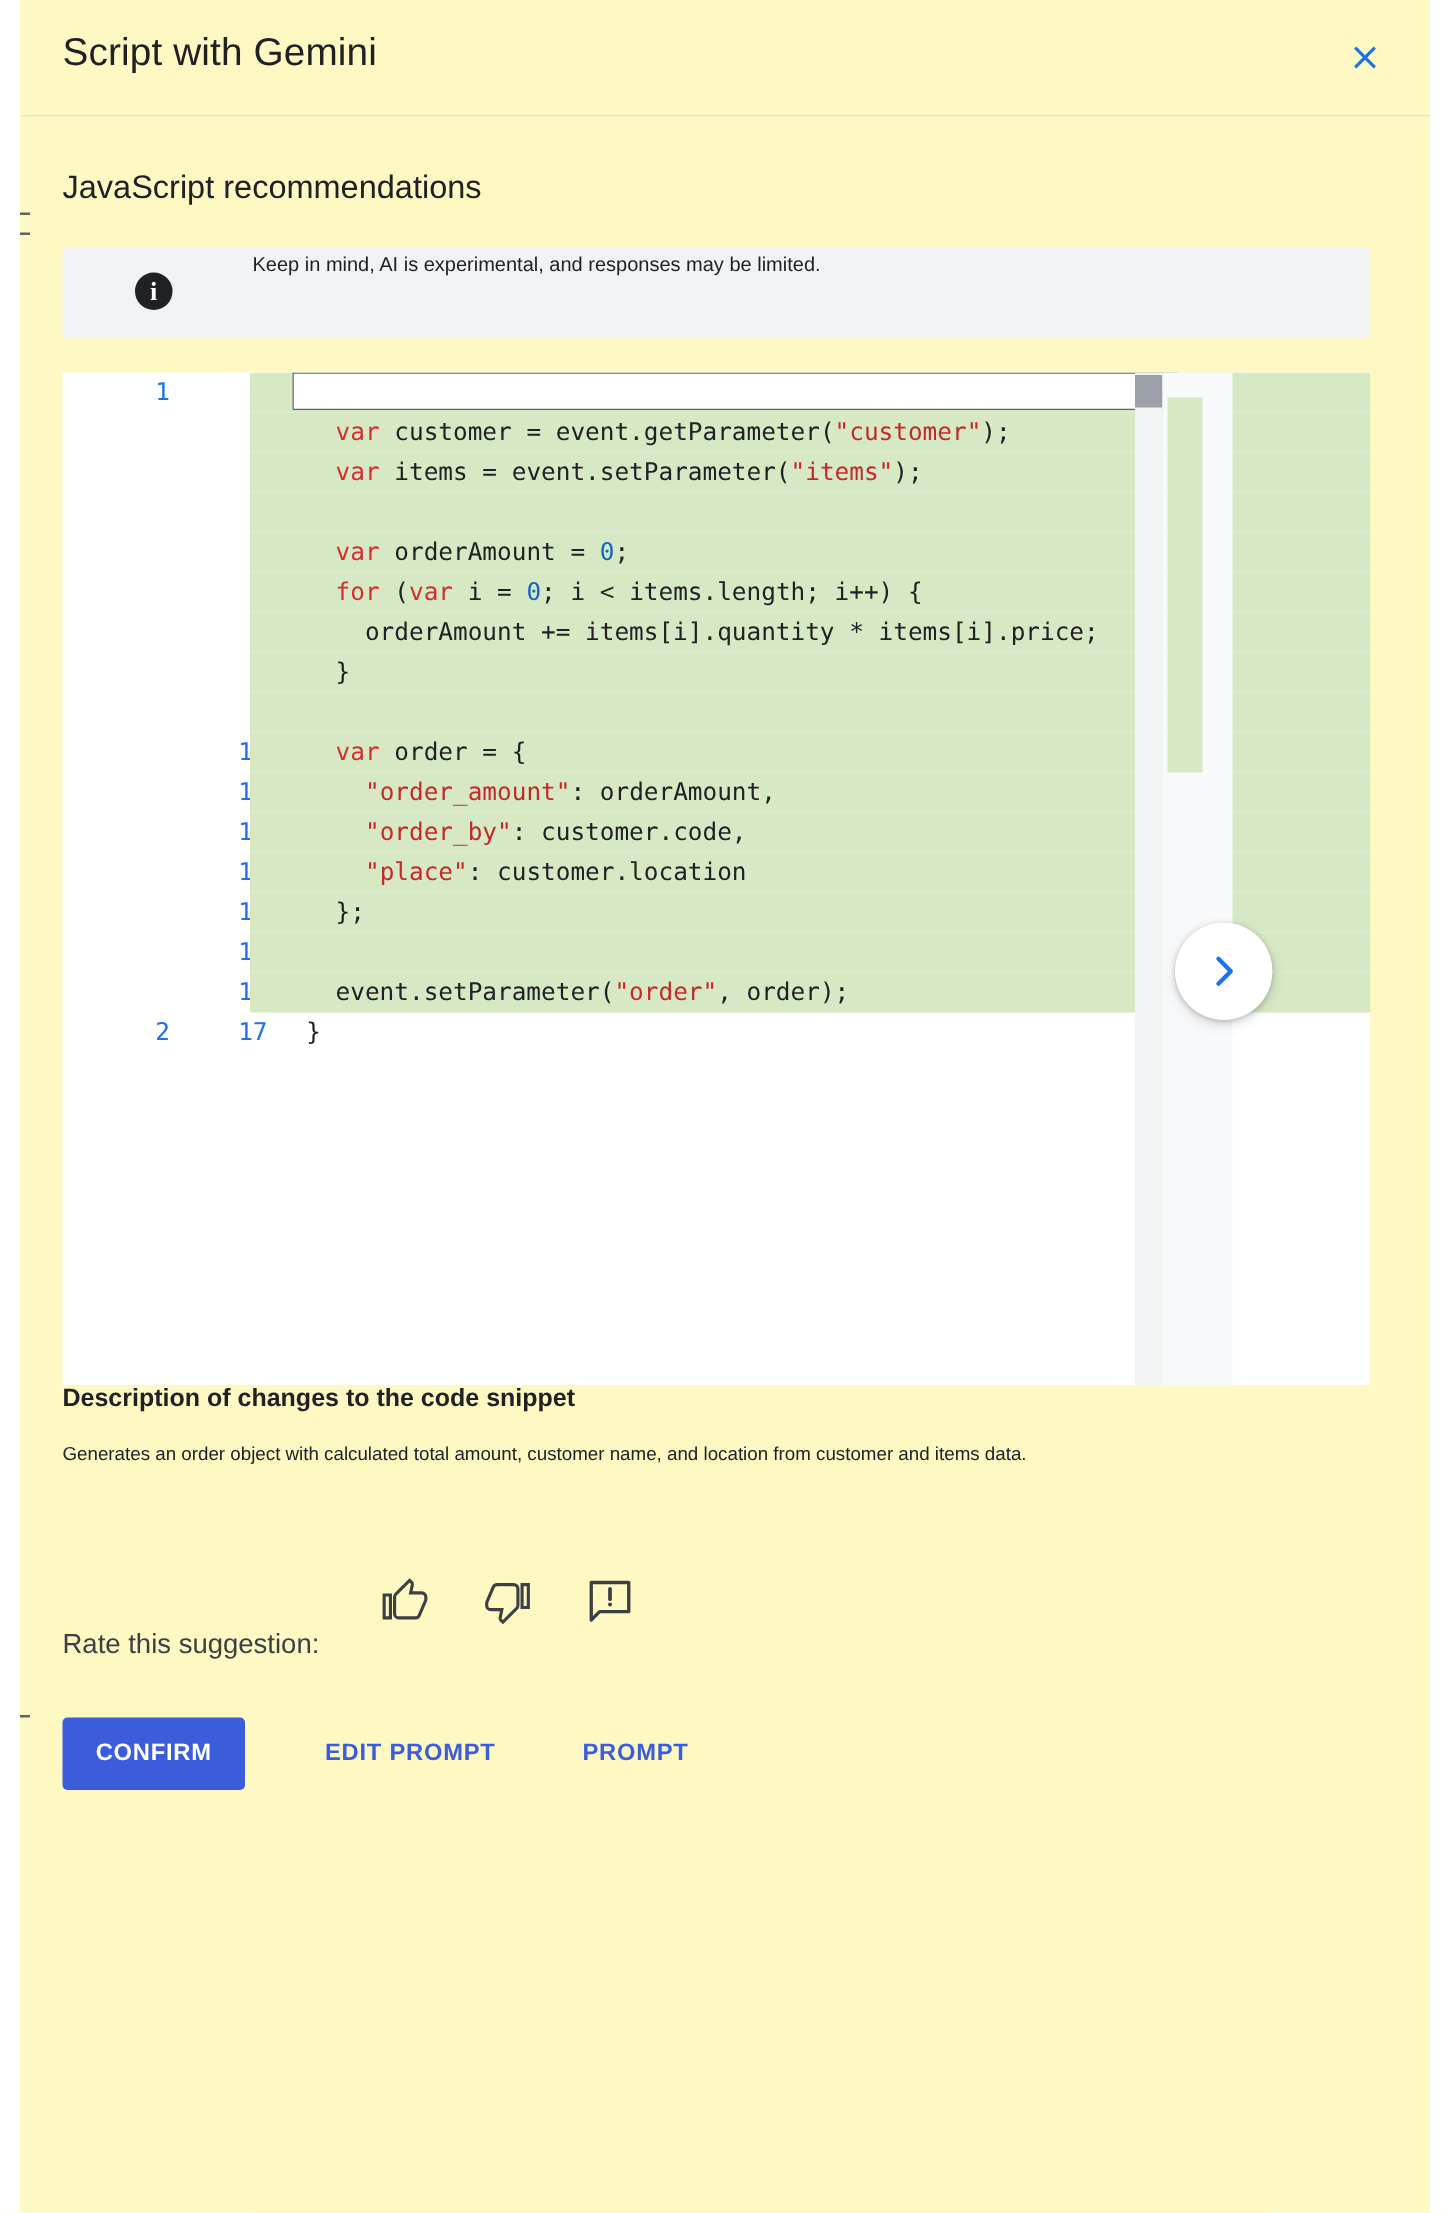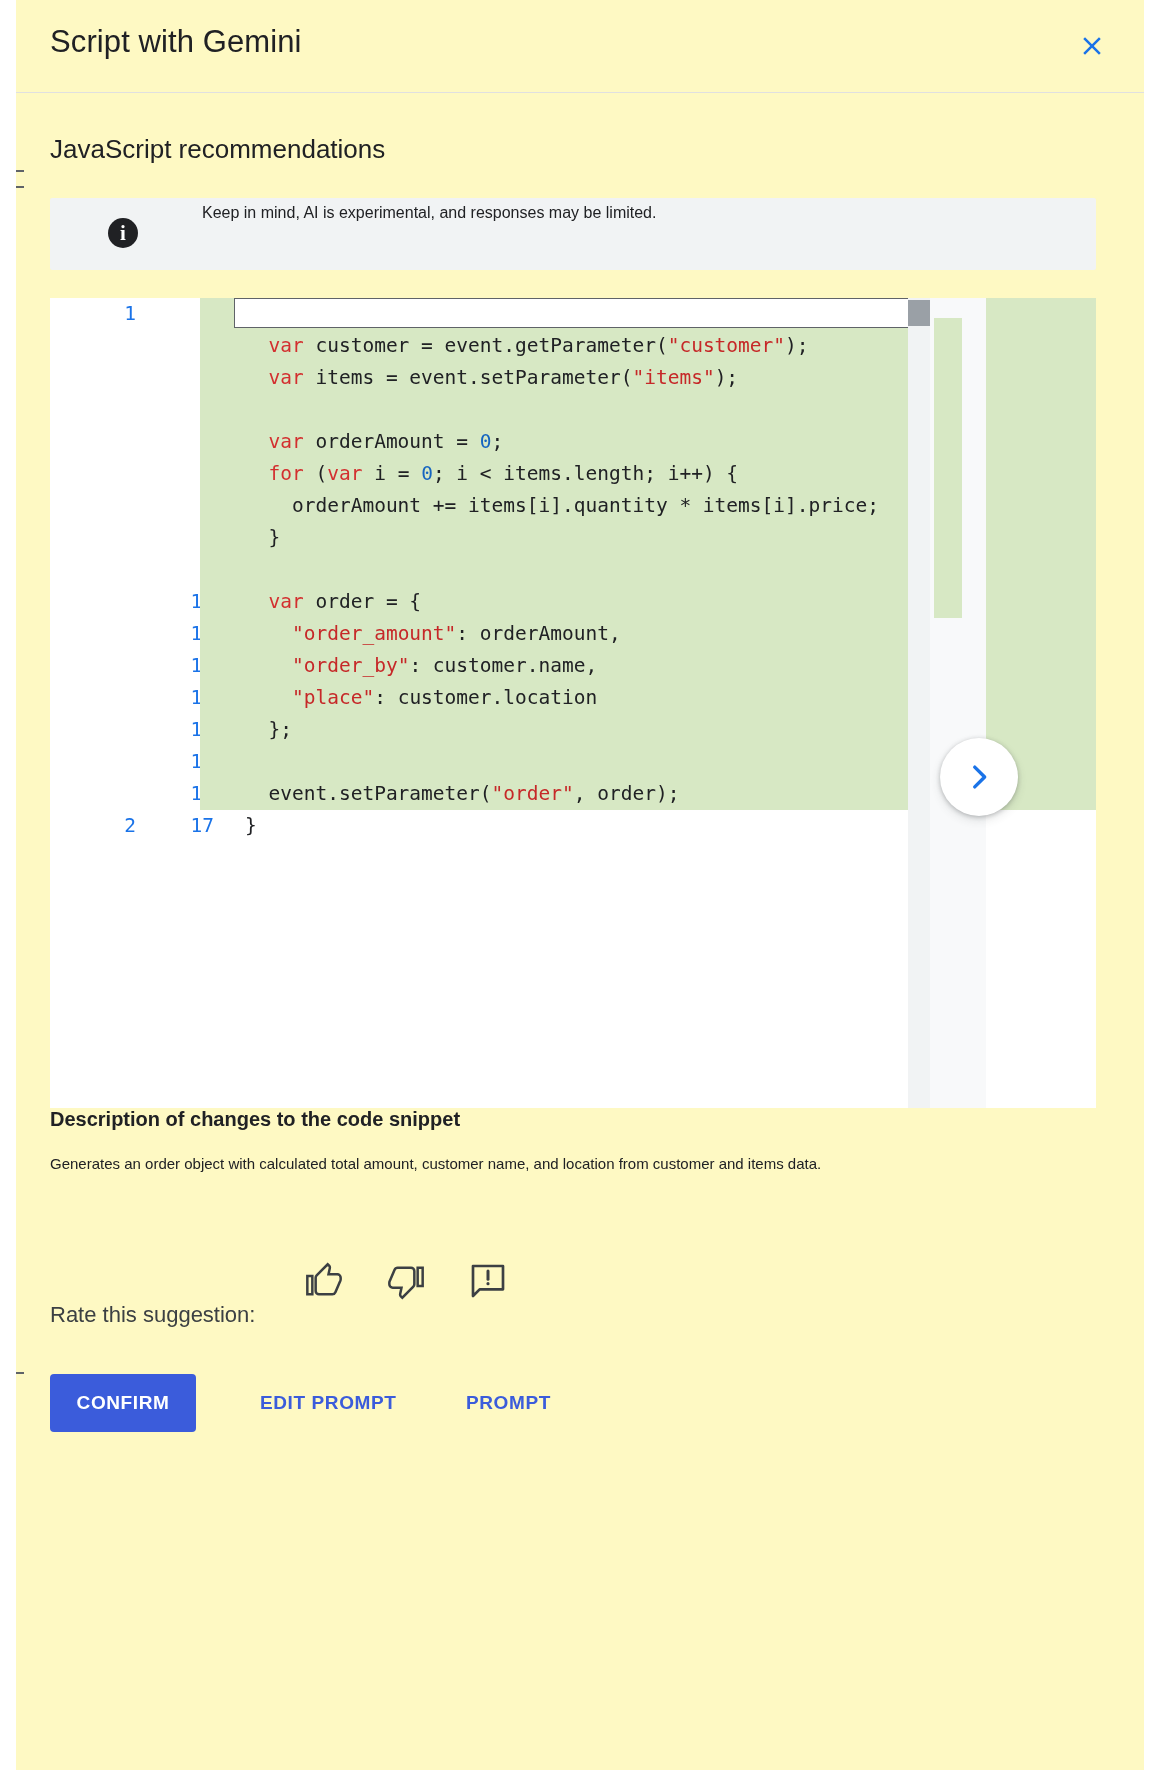--- a/index.html
+++ b/index.html
@@ -410,21 +410,21 @@
       <div class="code-row added"><span class="kw">  var</span><span class="plain"> customer = event.getParameter(</span><span class="str">"customer"</span><span class="plain">);</span></div>
       <div class="code-row added"><span class="kw">  var</span><span class="plain"> items = event.setParameter(</span><span class="str">"items"</span><span class="plain">);</span></div>
       <div class="code-row added">&nbsp;</div>
       <div class="code-row added"><span class="kw">  var</span><span class="plain"> orderAmount = </span><span class="num">0</span><span class="plain">;</span></div>
       <div class="code-row added"><span class="kw">  for</span><span class="plain"> (</span><span class="kw">var</span><span class="plain"> i = </span><span class="num">0</span><span class="plain">; i &lt; items.length; i++) {</span></div>
       <div class="code-row added"><span class="plain">    orderAmount += items[i].quantity * items[i].price;</span></div>
       <div class="code-row added"><span class="plain">  }</span></div>
       <div class="code-row added">&nbsp;</div>
       <div class="code-row added"><span class="kw">  var</span><span class="plain"> order = {</span></div>
       <div class="code-row added"><span class="plain">    </span><span class="str">"order_amount"</span><span class="plain">: orderAmount,</span></div>
-      <div class="code-row added"><span class="plain">    </span><span class="str">"order_by"</span><span class="plain">: customer.name,</span></div>
+      <div class="code-row added"><span class="plain">    </span><span class="str">"order_by"</span><span class="plain">: customer.code,</span></div>
       <div class="code-row added"><span class="plain">    </span><span class="str">"place"</span><span class="plain">: customer.location</span></div>
       <div class="code-row added"><span class="plain">  };</span></div>
       <div class="code-row added">&nbsp;</div>
       <div class="code-row added"><span class="plain">  event.setParameter(</span><span class="str">"order"</span><span class="plain">, order);</span></div>
       <div class="code-row context"><span class="plain">}</span></div>
     </div>
 
     <div class="cursor-box"></div>
     <div class="scroll-track"></div>
     <div class="scroll-thumb-h"></div>

